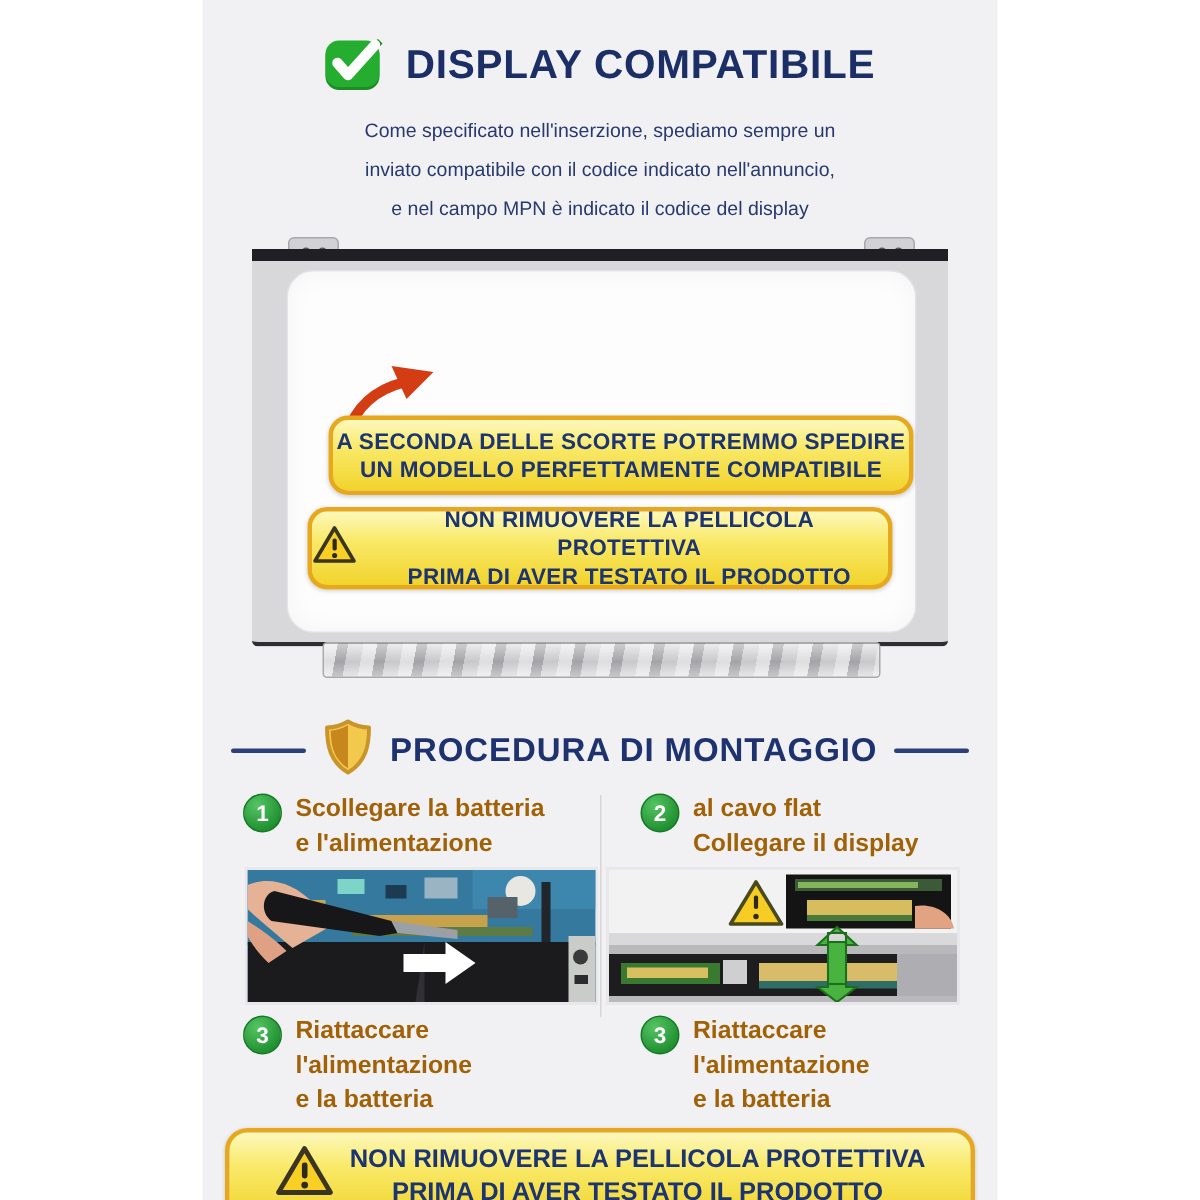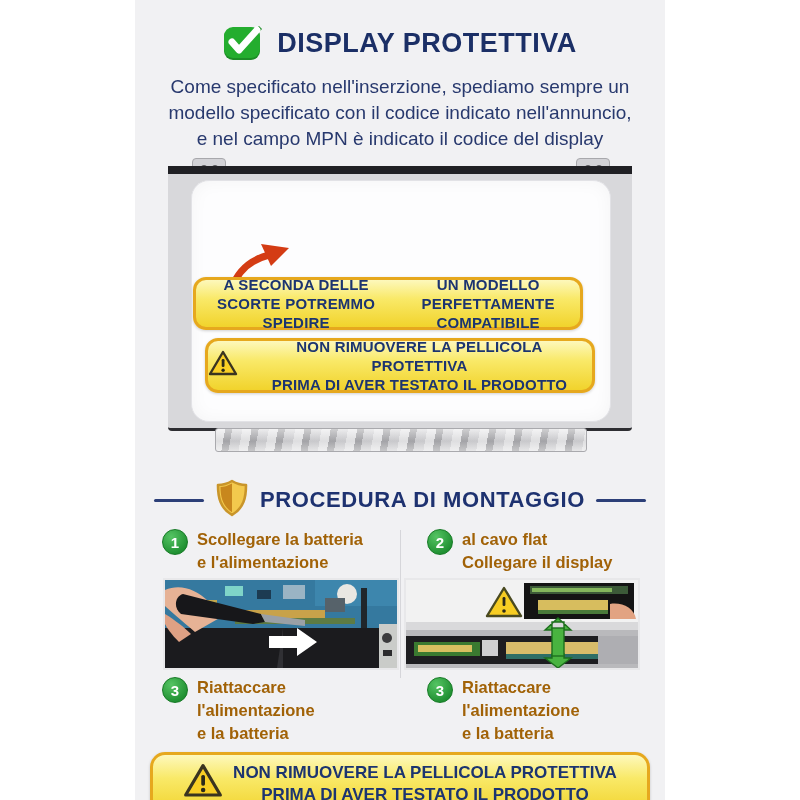--- a/index.html
+++ b/index.html
@@ -11,21 +11,21 @@
     position:absolute;left:135px;top:0;width:530px;height:800px;
     background:#f1f1f3;overflow:hidden;
   }
   
   .hdr{display:flex;align-items:center;justify-content:center;gap:14px;margin-top:22px;height:42px;}
   .check-badge{width:40px;height:36px;position:relative;flex:0 0 auto;}
   .hdr-title{
     color:#1b2f66;font-size:27px;font-weight:bold;letter-spacing:.5px;
   }
   
-  .intro{margin-top:10px;text-align:center;color:#28396e;font-size:19px;line-height:26px;}
+  .intro{margin-top:10px;text-align:center;color:#28396e;font-size:13px;line-height:26px;}
   
   .figure{position:relative;height:296px;margin-top:6px;}
   .bar{position:absolute;left:33px;right:33px;top:8px;height:8px;background:#202024;}
   .frame{
     position:absolute;left:33px;right:33px;top:16px;height:254px;
     background:#d8d8db;border-bottom:3px solid #2e2e32;border-radius:0 0 4px 4px;
   }
   .bracket{
     position:absolute;top:0;width:32px;height:18px;background:#d2d2d6;
     border:1px solid #a8a8ac;border-radius:4px 4px 0 0;display:flex;align-items:center;justify-content:center;gap:5px;
@@ -45,22 +45,22 @@
     border:1px solid #a9a9ad;
   }
   .red-arrow{position:absolute;left:88px;top:84px;}
   
   .ybanner{
     background:linear-gradient(180deg,#fdf8bc 0%,#f9e968 40%,#f1d32c 100%);
     border:3px solid #e6a81e;border-radius:13px;
     color:#1c3470;font-weight:bold;text-align:center;
     box-shadow:0 1px 3px rgba(0,0,0,.18);
   }
-  .banner-stock{position:absolute;left:58px;top:119px;width:384px;height:47px;
-    display:flex;flex-direction:row;justify-content:center;font-size:15px;line-height:19px;letter-spacing:.2px;align-items:center;}
+  .banner-stock{position:absolute;left:84px;top:119px;width:384px;height:47px;
+    display:flex;flex-direction:column;justify-content:center;font-size:15px;line-height:19px;letter-spacing:.2px;}
   .banner-film{position:absolute;left:70px;top:180px;width:384px;height:49px;
     display:flex;align-items:center;justify-content:center;gap:9px;font-size:15px;line-height:19px;letter-spacing:.2px;}
   
   .proc-hdr{display:flex;align-items:center;justify-content:center;gap:11px;margin-top:26px;height:40px;}
   .rule{width:50px;height:3px;background:#2c3f78;border-radius:2px;}
   .proc-title{color:#1e3270;font-size:22px;font-weight:bold;letter-spacing:.6px;}
   
   .steps{position:relative;margin-top:8px;}
   .steps::before{
     content:"";position:absolute;left:50%;top:2px;height:148px;width:1px;background:#d6d6da;
@@ -91,26 +91,26 @@
 
   <div class="hdr">
     <span class="check-badge">
       <svg width="40" height="36" viewBox="0 0 40 36">
         <rect x="1" y="3" width="36" height="32" rx="9" fill="#1d8c26"></rect>
         <rect x="1" y="2" width="36" height="31" rx="9" fill="#24ad2e"></rect>
         <path d="M36 1 L39 4 L31 13 L27 8 Z" fill="#188a21"></path>
         <path d="M9 17 L16 25 L34 5" fill="none" stroke="#ffffff" stroke-width="7" stroke-linecap="round" stroke-linejoin="round"></path>
       </svg>
     </span>
-    <span class="hdr-title">DISPLAY PROTETTIVA</span>
+    <span class="hdr-title">DISPLAY COMPATIBILE</span>
   </div>
 
   <div class="intro">
     <div>Come specificato nell'inserzione, spediamo sempre un</div>
-    <div>modello specificato con il codice indicato nell'annuncio,</div>
+    <div>inviato compatibile con il codice indicato nell'annuncio,</div>
     <div>e nel campo MPN è indicato il codice del display</div>
   </div>
 
   <div class="figure">
     <div class="bracket bl">
         <i></i>
         <i></i>
       </div>
     <div class="bracket br">
         <i></i>

